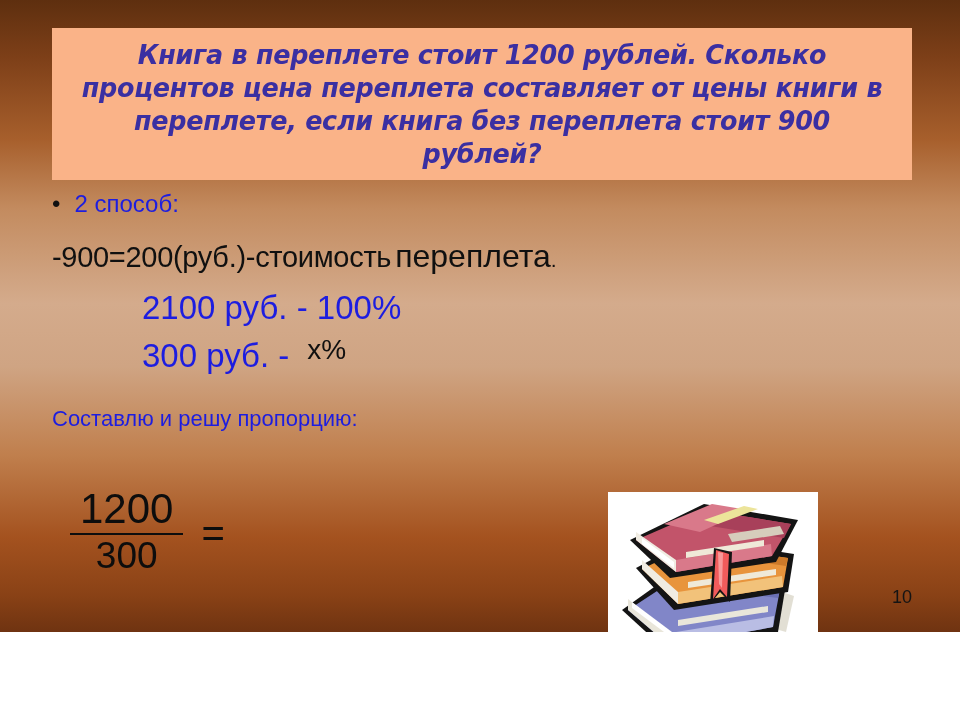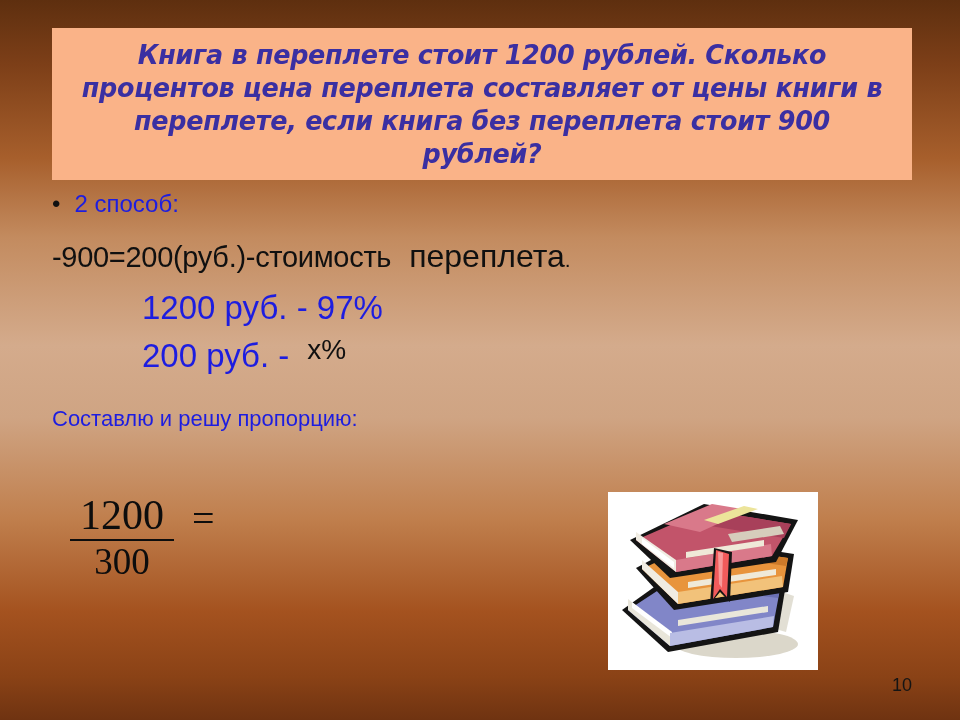--- a/index.html
+++ b/index.html
@@ -9,21 +9,21 @@
   body {
     width: 960px;
     height: 720px;
     overflow: hidden;
     font-family: "Liberation Sans", sans-serif;
   }
 
   #slide {
     position: relative;
     width: 960px;
-    height: 720px;
+    height: 632px;
     background: linear-gradient(to bottom,
         #5e2f0f 0%,
         #7d3f18 9%,
         #a75f2c 22%,
         #c38b5f 33%,
         #d4ab8c 48%,
         #cfa483 58%,
         #c07f4d 72%,
         #a4521f 85%,
         #8a4216 94%,
@@ -104,21 +104,21 @@
     letter-spacing: -0.5px;
   }
   #step1-eq {
     color: #101010;
     font-size: 29px;
     letter-spacing: -0.3px;
   }
   #step1-tail {
     color: #101010;
     font-size: 32px;
-    margin-left: 18px;
+    margin-left: 4px;
   }
   #step1-dot {
     color: #101010;
     font-size: 21px;
   }
 
   
   #line-prop1 {
     margin-left: 142px;
     margin-top: 12px;
@@ -151,24 +151,23 @@
     font-size: 22px;
     line-height: 44px;
   }
 
   
   #equation {
     position: absolute;
     left: 70px;
     top: 487px;
     display: flex;
-    align-items: flex-start;
+    align-items: center;
     color: #0d0d0d;
-    font-family: Liberation Serif, serif;
-    margin-top: 6px;
+    font-family: Liberation Sans, sans-serif;
   }
   .frac {
     display: inline-flex;
     flex-direction: column;
     align-items: center;
     font-size: 42px;
     line-height: 1.05;
   }
   .frac .num { padding: 0 10px 2px 10px; }
   .frac .den { padding: 2px 10px 0 10px; }
@@ -223,24 +222,24 @@
       <span id="method-bullet">•</span>
       <span id="method-label">2 способ:</span>
     </div>
 
     <div class="line" id="line-step1">
       <span id="step1-eq">-900=200(руб.)-стоимость</span>
       <span id="step1-tail">переплета</span>
       <span id="step1-dot">.</span>
     </div>
 
-    <div class="line" id="line-prop1">1200 руб.  -  97%</div>
+    <div class="line" id="line-prop1">2100 руб.  -  100%</div>
 
     <div class="line" id="line-prop2">
-      <span>200 руб.   -</span>
+      <span>300 руб.   -</span>
       <span id="prop2-x">х%</span>
     </div>
 
     <div class="line" id="line-solve">Составлю и решу пропорцию:</div>
 
   </div>
 
   <div id="equation">
     <div class="frac" id="frac-left">
       <span class="num">1200</span>

